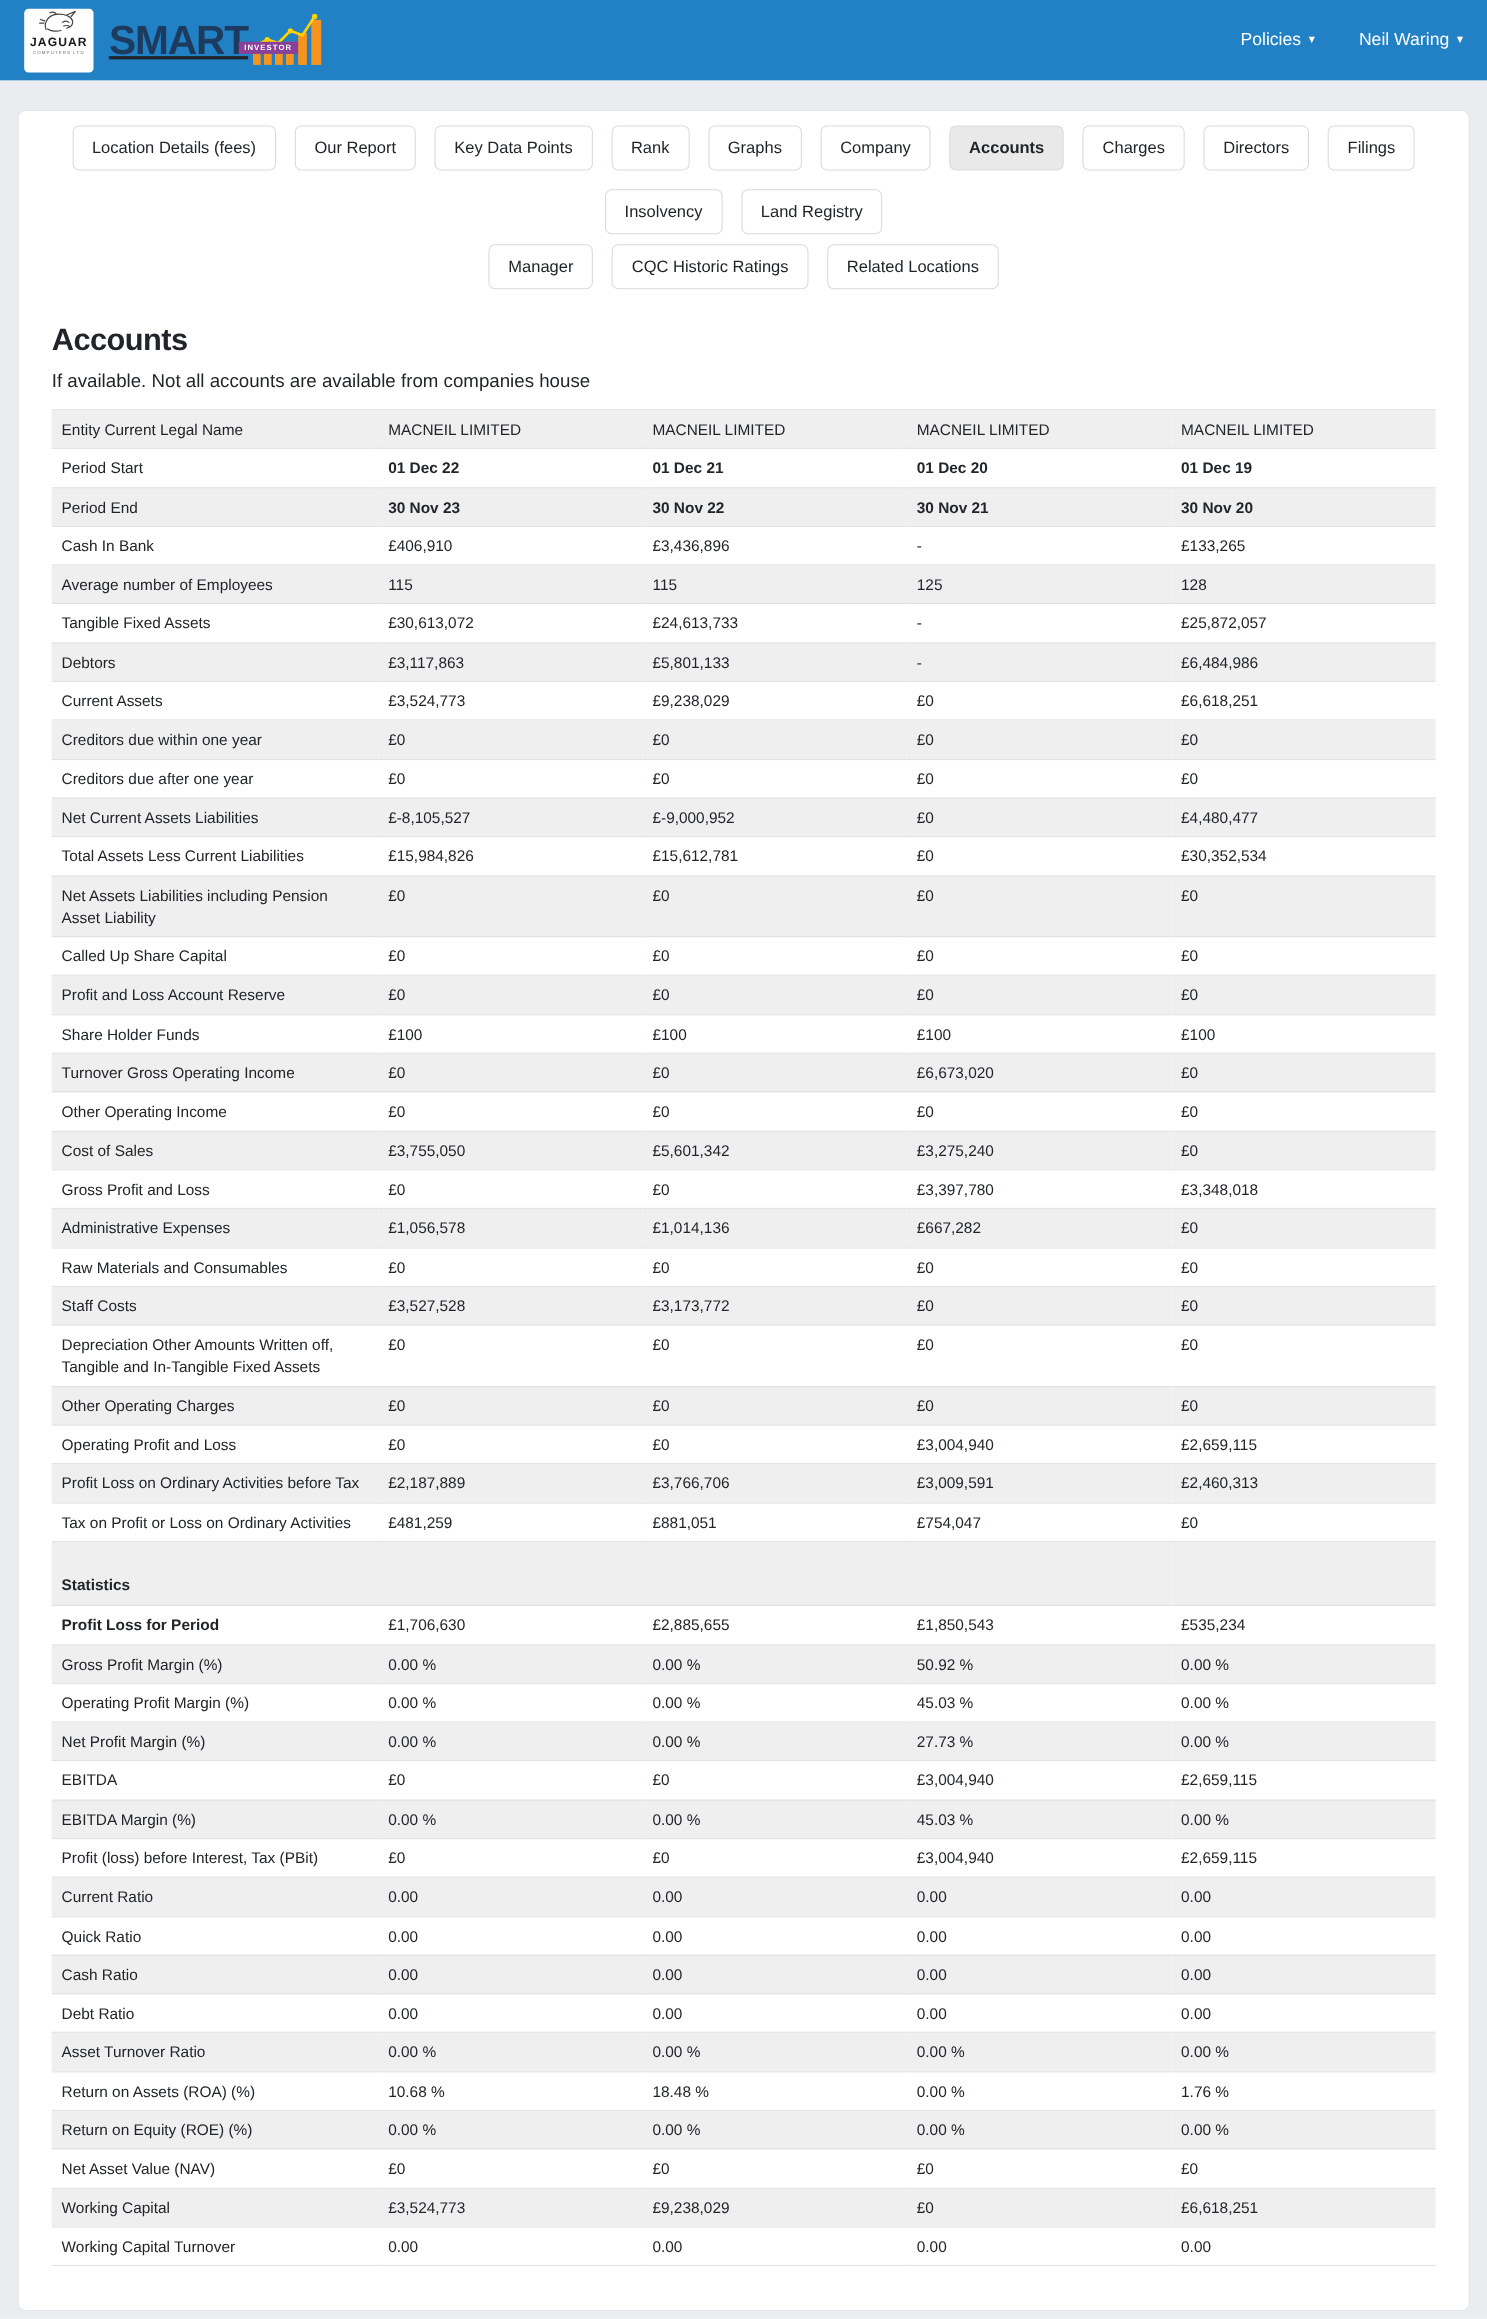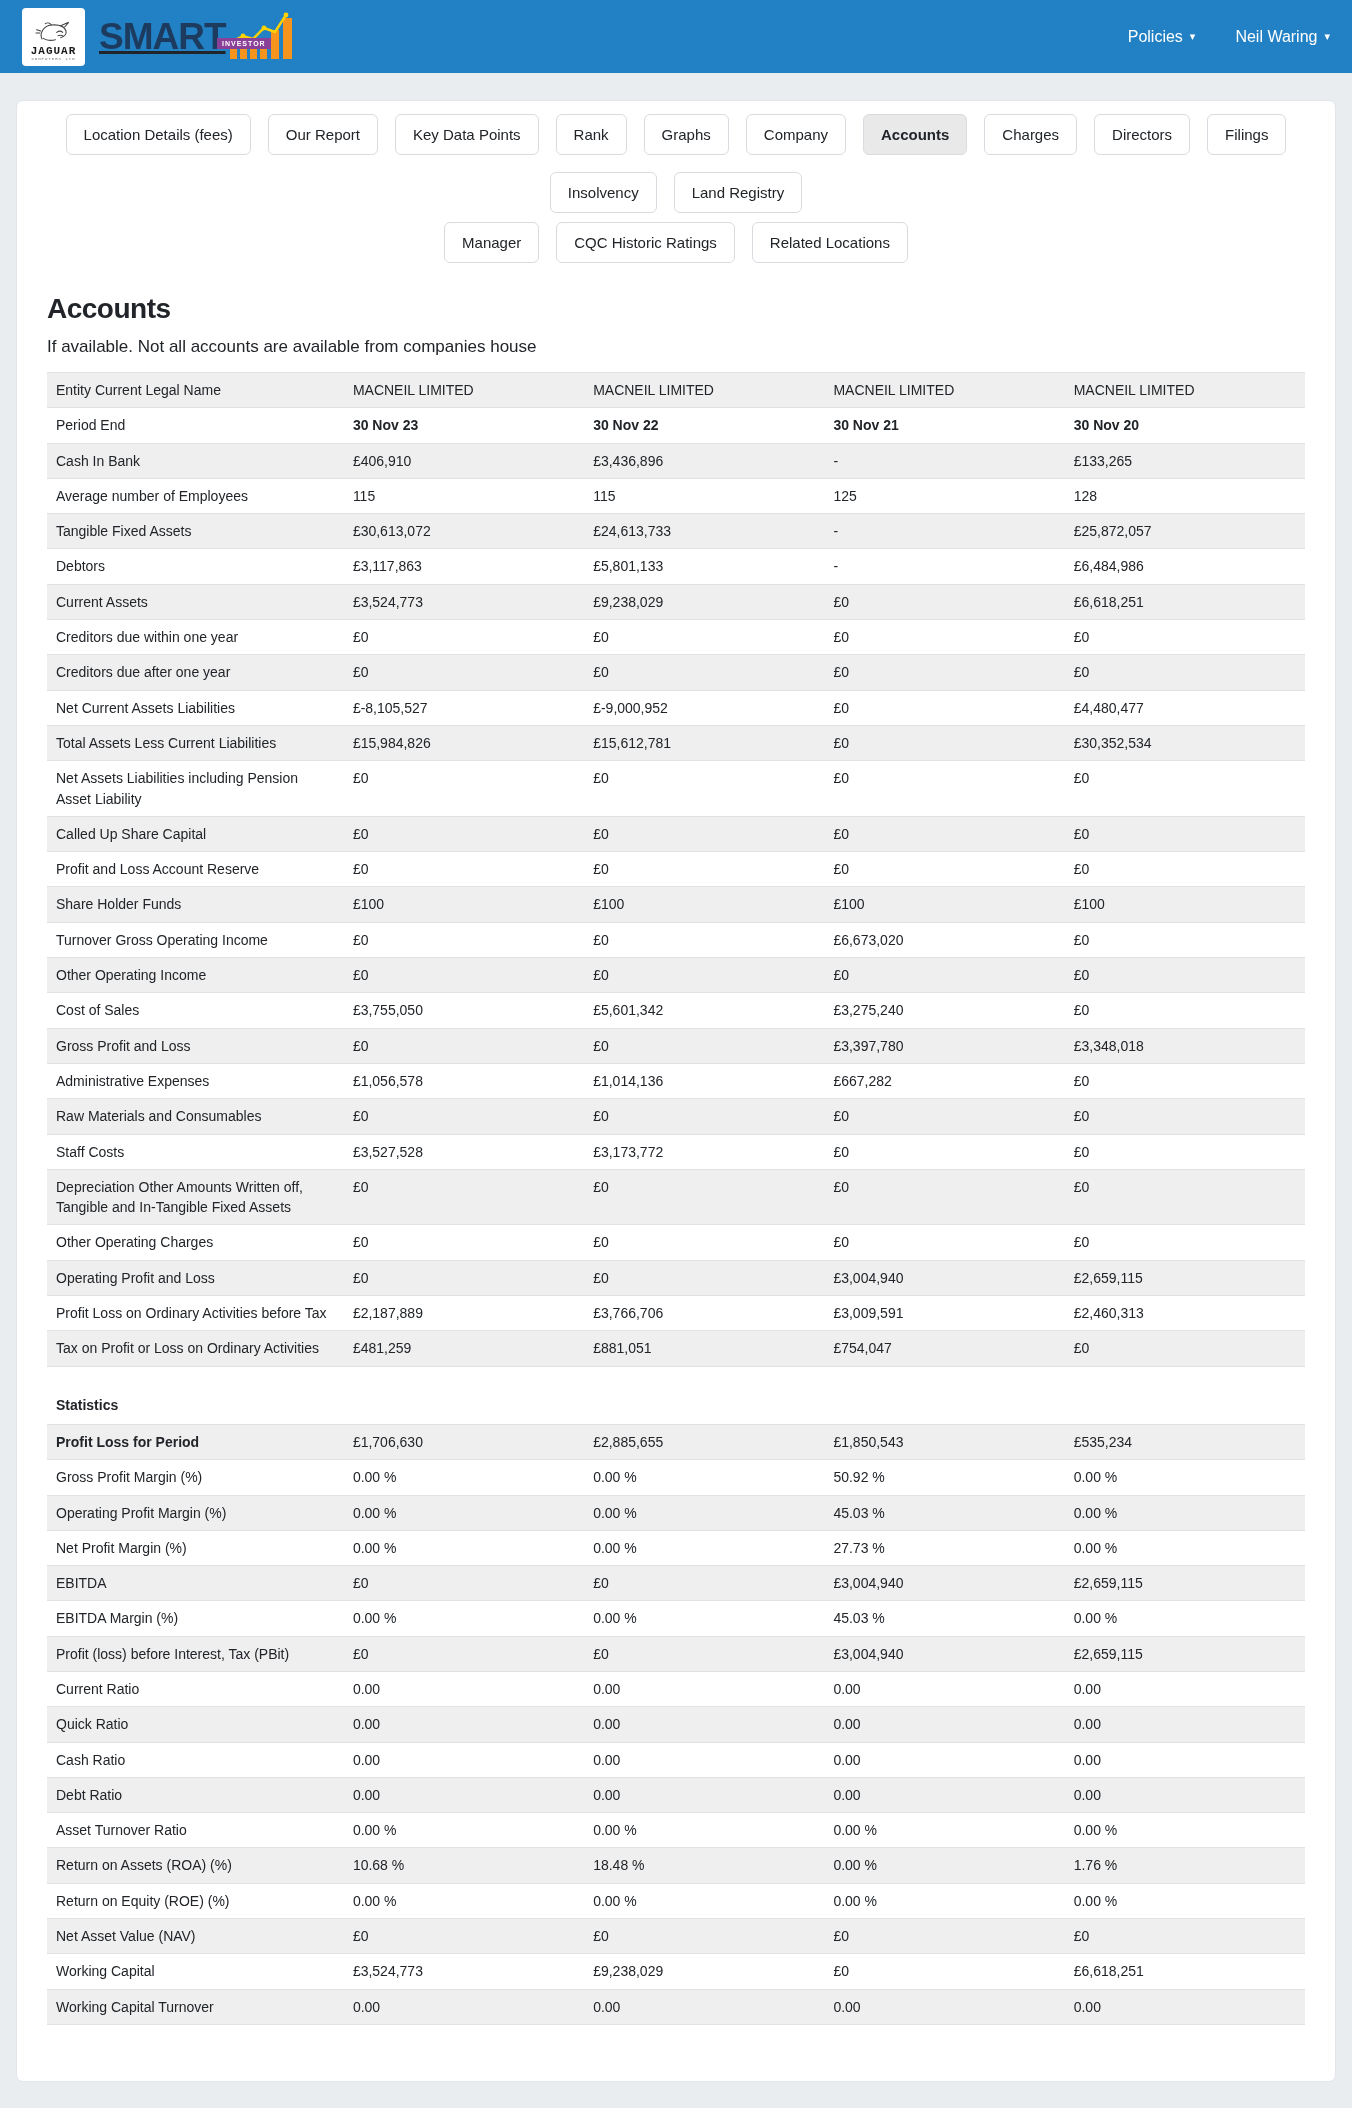--- a/index.html
+++ b/index.html
@@ -2,21 +2,21 @@
 <html><head>
 <meta charset="utf-8">
 <style>
   * { margin:0; padding:0; box-sizing:border-box; }
   html,body { width:1352px; height:2108px; overflow:hidden; }
   body { background:#e9edf0; font-family:"Liberation Sans", sans-serif; color:#212529; }
 
   
   .topbar { height:73px; background:#2280c4; display:flex; align-items:center; padding:0 22px; }
   .logo-box { width:63px; height:58px; background:#ffffff; border-radius:4px; margin-right:14px;
-              display:flex; flex-direction:column; align-items:center; justify-content:flex-end; padding-bottom:3px;font-family:Liberation Mono, monospace; }
+              display:flex; flex-direction:column; align-items:center; padding-bottom:3px; }
   .logo-box svg { width:40px; height:26px; }
   .jag-name { font-size:11px; font-weight:bold; letter-spacing:1px; color:#1a1a1a; line-height:1; }
   .jag-sub  { font-size:4px; letter-spacing:1px; color:#6a6a6a; line-height:1.4; }
   .smart-logo { position:relative; display:flex; align-items:center; height:52px;text-decoration:underline; }
   .smart-text { font-size:37px; font-weight:bold; font-stretch:condensed; letter-spacing:-1px;
                 color:#1c3b5e; line-height:1; }
   .bars { margin-left:2px; }
   .investor-badge { position:absolute; left:118px; top:27px; background:#8a3f98; color:#fff;
                     font-size:7px; font-weight:bold; letter-spacing:1px; padding:2px 5px; }
   .top-nav { margin-left:auto; display:flex; gap:40px; align-items:center; }
@@ -126,20 +126,27 @@
   <table>
     <tbody id="accounts-body">
         <tr>
           <td class="lbl">Entity Current Legal Name</td>
           <td class="val">MACNEIL LIMITED</td>
           <td class="val">MACNEIL LIMITED</td>
           <td class="val">MACNEIL LIMITED</td>
           <td class="val">MACNEIL LIMITED</td>
         </tr>
         <tr>
+          <td class="lbl">Period Start</td>
+          <td class="val b">01 Dec 22</td>
+          <td class="val b">01 Dec 21</td>
+          <td class="val b">01 Dec 20</td>
+          <td class="val b">01 Dec 19</td>
+        </tr>
+        <tr>
           <td class="lbl">Period End</td>
           <td class="val b">30 Nov 23</td>
           <td class="val b">30 Nov 22</td>
           <td class="val b">30 Nov 21</td>
           <td class="val b">30 Nov 20</td>
         </tr>
         <tr>
           <td class="lbl">Cash In Bank</td>
           <td class="val">£406,910</td>
           <td class="val">£3,436,896</td>

